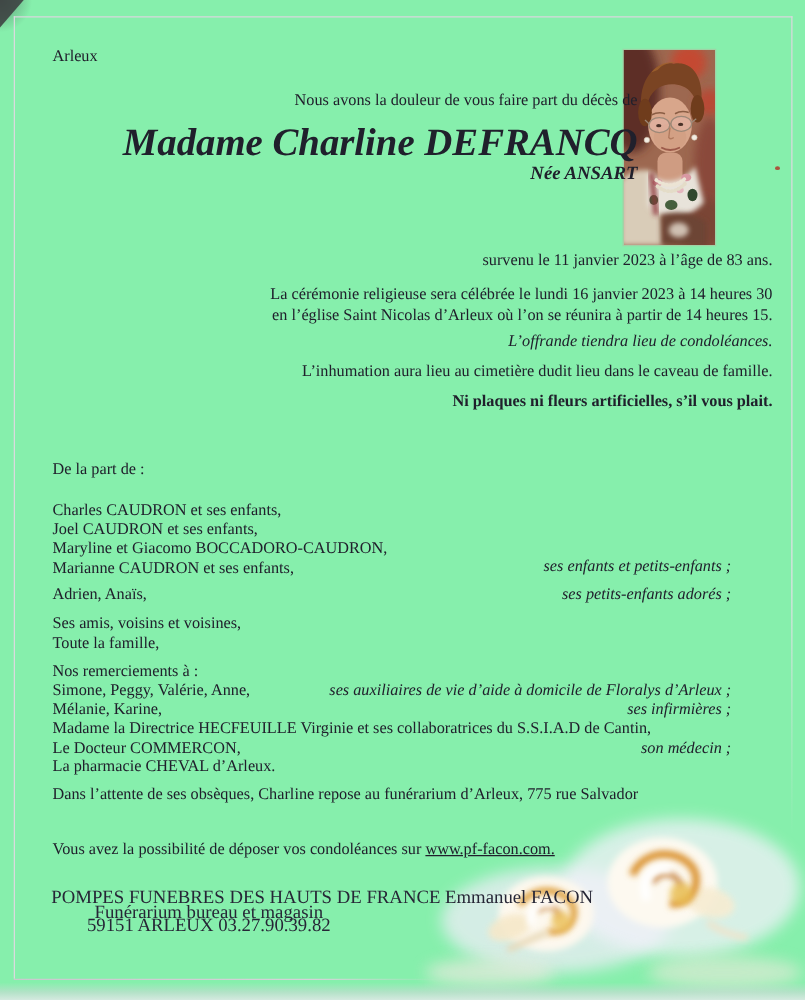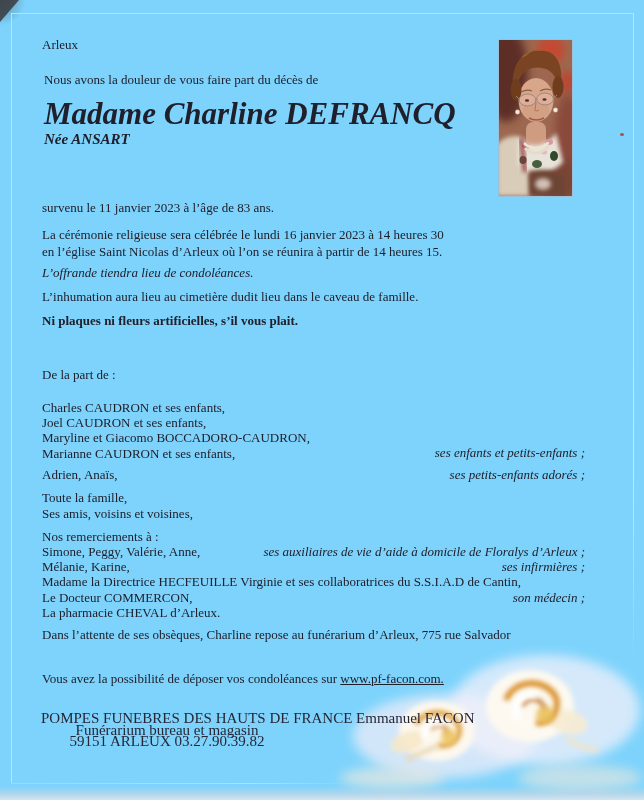--- a/index.html
+++ b/index.html
@@ -1,38 +1,38 @@
 <!DOCTYPE html>
 <html><head>
 <meta charset="utf-8">
 <style>
   html,body{margin:0;padding:0;background:#ffffff;}
   .page{
     position:relative;width:644px;height:800px;margin:0;overflow:hidden;
-    background:#7dd3fc;color:#20202c;
+    background:#86efac;color:#20202c;
     font-family:"Liberation Serif","DejaVu Serif",serif;
   }
   
   .corner-artifact{position:absolute;left:0;top:0;width:0;height:0;
     border-top:22px solid #39393d;border-right:19px solid transparent;opacity:.85;}
   .corner-soft{position:absolute;left:0;top:0;width:26px;height:26px;
     background:radial-gradient(circle at 0 0, rgba(60,60,64,.5), rgba(60,60,64,0) 70%);}
   .edge-top{position:absolute;left:11px;top:13px;width:623px;height:1px;background:#d8d8dc;}
   .edge-left{position:absolute;left:11px;top:13px;width:1px;height:770px;background:#dadade;}
   .edge-right{position:absolute;left:633px;top:13px;width:1px;height:655px;
     background:linear-gradient(180deg,#d8d8dc 0%,#dee0e4 70%,rgba(222,224,228,0) 100%);}
   .edge-bottom{position:absolute;left:11px;top:783px;height:1px;width:345px;
     background:linear-gradient(90deg,#c9c9ce 0%,#d4d4d8 70%,rgba(212,212,216,0) 100%);}
   .bottom-strip{position:absolute;left:0;top:786px;width:644px;height:14px;
     background:linear-gradient(180deg,rgba(228,228,232,0) 0%,rgba(215,215,221,.55) 55%,rgba(232,232,236,.8) 100%);}
   .speck{position:absolute;left:620px;top:133px;width:4px;height:3px;border-radius:50%;
     background:#b03a2a;opacity:.85;}
   
   .txt{position:absolute;font-size:13px;line-height:15.2px;white-space:nowrap;}
-  .center{text-align:left;white-space:normal;}
+  .center{text-align:right;white-space:normal;}
   .italic{font-style:italic;}
   .bold{font-weight:bold;}
   .topblock{left:44px;width:466px;}
   .pos-city{left:42px;top:37px;}
   .pos-intro{top:72px;line-height:16px;}
   .pos-title{top:98px;font-size:31px;line-height:32px;font-weight:bold;font-style:italic;margin:0;}
   .pos-maiden{top:131px;font-size:15px;line-height:17px;font-weight:bold;font-style:italic;}
   .pos-widow{top:146px;font-size:19px;line-height:23px;font-weight:bold;font-style:italic;}
   .wide{left:42px;width:576px;}
   .pos-death{top:200px;}
@@ -199,22 +199,22 @@
     <div>Joel CAUDRON et ses enfants,</div>
     <div>Maryline et Giacomo BOCCADORO-CAUDRON,</div>
     <div>Marianne CAUDRON et ses enfants,</div>
   </div>
   <div class="txt pos-children-rel">ses enfants et petits-enfants ;</div>
 
   <div class="txt pos-grandch">Adrien, Anaïs,</div>
   <div class="txt pos-grandch-rel">ses petits-enfants adorés ;</div>
 
   <div class="txt pos-family2">
+    <div>Ses amis, voisins et voisines,</div>
     <div>Toute la famille,</div>
-    <div>Ses amis, voisins et voisines,</div>
   </div>
 
   <div class="txt pos-thanks-h">Nos remerciements à :</div>
 
   <div class="txt pos-thanks">
     <div class="trow">
       <span class="tl">Simone, Peggy, Valérie, Anne,</span>
       <span class="tr">ses auxiliaires de vie d’aide à domicile de Floralys d’Arleux ;</span>
     </div>
     <div class="trow">

